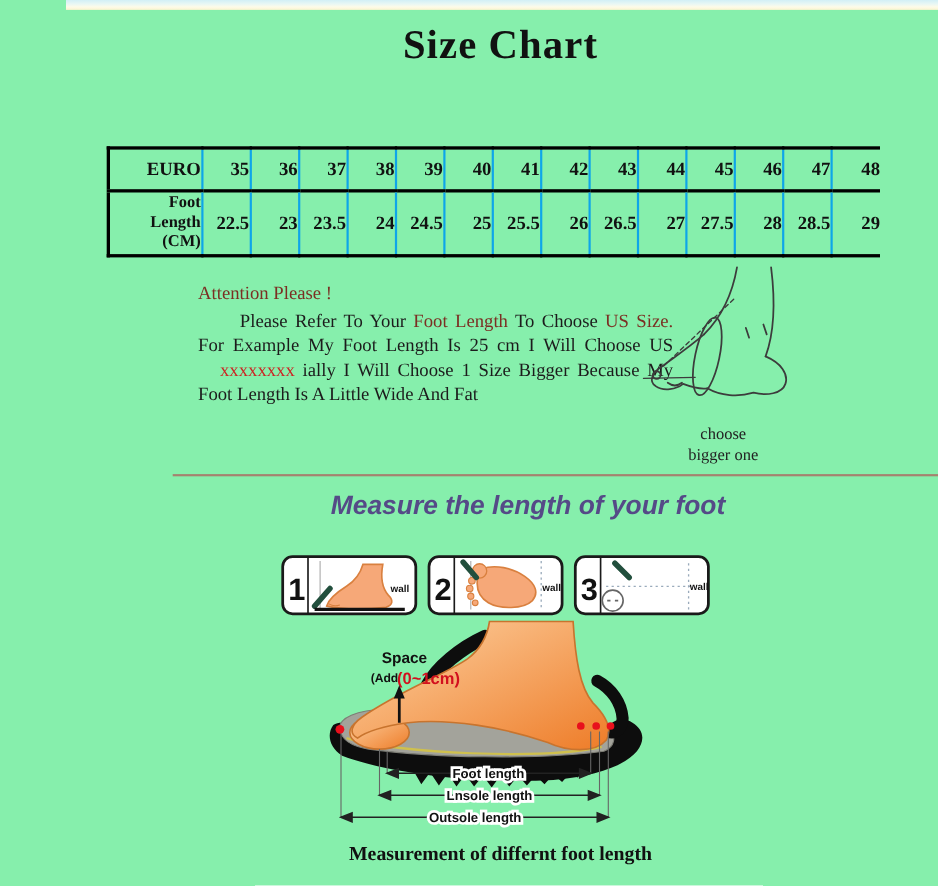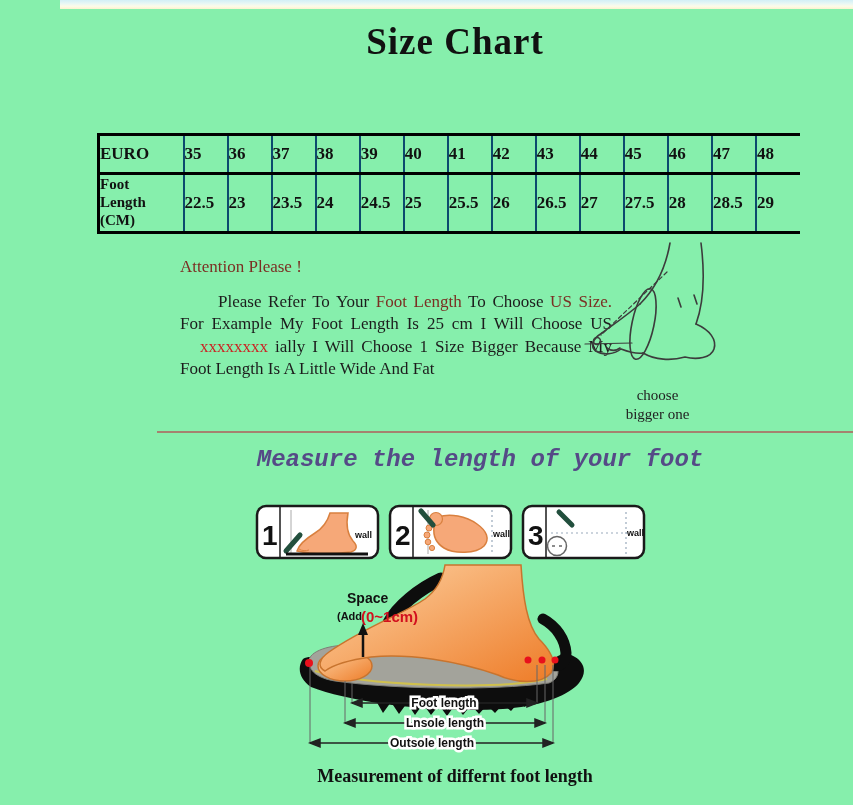--- a/index.html
+++ b/index.html
@@ -8,36 +8,36 @@
   .strip{position:absolute;left:60px;top:0;width:793px;height:9px;
          background:linear-gradient(#d2eff6 0%,#e8f7f4 40%,#fdfbe8 70%,#faf3cf 100%);}
   .title{position:absolute;left:60px;top:20px;width:790px;text-align:center;
          font-size:37px;font-weight:bold;letter-spacing:1px;}
   .subtitle{position:absolute;left:60px;top:80px;width:790px;text-align:center;
             font-size:17.5px;font-weight:bold;}
   .maroon{color:#7b2f23;}
   .red{color:#cc2222;margin-left:20px;}
   table.size{position:absolute;left:97px;top:133px;width:703px;border-collapse:collapse;
              border:3px solid #000;border-right:none;table-layout:fixed;}
-  table.size td{border:2px solid #0c4a6e;text-align:left;vertical-align:middle;
+  table.size td{border:2px solid #0ea5e9;text-align:right;vertical-align:middle;
                 font-weight:bold;font-size:17px;padding:0;}
   table.size td:last-child{border-right:none;}
   table.size tr.hdr td{height:36px;border-bottom:3px solid #000;}
   table.size tr.dat td{height:56px;}
   td.labelcell{font-size:17px;}
   .footlabel{font-size:15px;line-height:1.18;}
   .attn{position:absolute;left:180px;top:256px;width:432px;font-size:17px;line-height:22.5px;}
-  .attn-head{color:#7b2f23;margin-bottom:12px;}
+  .attn-head{color:#7b2f23;margin-bottom:2px;}
   .attn-body{text-align:justify;text-indent:38px;color:#1c1c1c;}
   .sketch{position:absolute;left:583px;top:240px;width:135px;height:130px;}
   .choose{position:absolute;left:590px;top:386px;width:135px;text-align:center;
           font-size:15px;line-height:19px;color:#222;}
   .divider{position:absolute;left:157px;top:431px;width:696px;height:2px;background:#a5826f;}
   .measure{position:absolute;left:110px;top:446px;width:740px;text-align:center;
-           font-family:Liberation Mono, monospace;font-style:italic;font-weight:bold;
+           font-family:Liberation Sans, sans-serif;font-style:italic;font-weight:bold;
            font-size:24px;color:#554a87;}
   .steps{position:absolute;left:255px;top:504px;width:392px;display:flex;gap:8px;}
   .stepbox{width:125px;height:56px;}
   .diagram{position:absolute;left:293px;top:563px;width:330px;height:200px;}
   .caption{position:absolute;left:60px;top:766px;width:790px;text-align:center;
            font-size:18px;font-weight:bold;}
   svg text{font-family:"Liberation Sans", sans-serif;}
   .mlabel{paint-order:stroke;stroke:#fff;stroke-width:5px;fill:#111;font-weight:bold;font-size:12px;}
 </style>
 </head>

